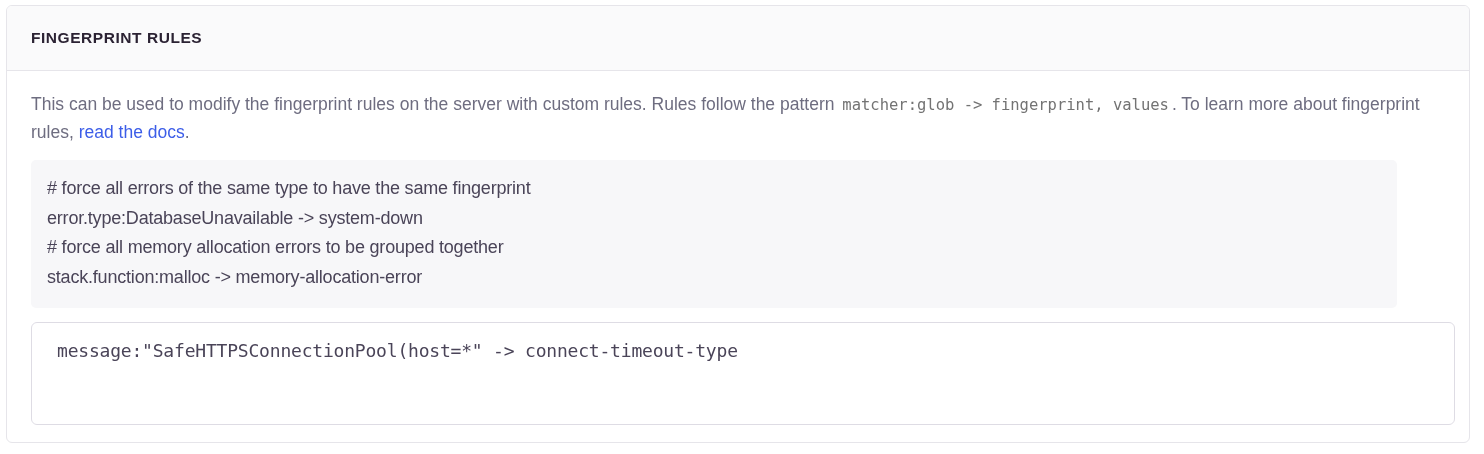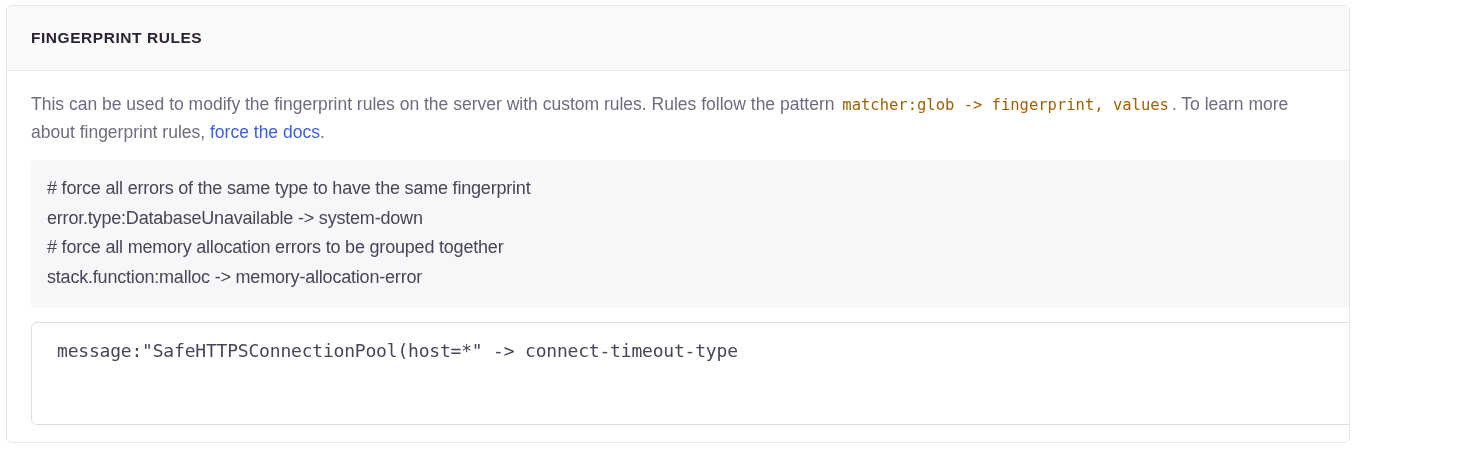--- a/index.html
+++ b/index.html
@@ -12,21 +12,21 @@
     height: 454px;
     font-family: "Liberation Sans", sans-serif;
     -webkit-font-smoothing: antialiased;
     overflow: hidden;
   }
 
   .panel {
     position: absolute;
     left: 6px;
     top: 5px;
-    width: 1344px;
+    width: 1464px;
     height: 438px;
     box-sizing: border-box;
     background: #ffffff;
     border: 1px solid #e6e5ea;
     border-radius: 6px;
     overflow: hidden;
   }
 
   .panel-header {
     box-sizing: border-box;
@@ -55,21 +55,21 @@
     font-size: 17.5px;
     line-height: 27px;
     color: #6e6d80;
     margin: 0 0 14px 0;
     max-width: 1400px;
   }
 
   .inline-code {
     font-family: "DejaVu Sans Mono", "Liberation Mono", monospace;
     font-size: 15.5px;
-    color: #a16207;
+    color: #737373;
     letter-spacing: 0;
     padding: 0 3px;
     white-space: nowrap;
   }
 
   .doc-link {
     color: #3c5de8;
     text-decoration: none;
     cursor: pointer;
   }
@@ -117,21 +117,21 @@
 <body>
 
 <div class="panel">
 
   <div class="panel-header">
     <div class="panel-title">Fingerprint Rules</div>
   </div>
 
   <div class="panel-body">
 
-    <p class="description"><span>This can be used to modify the fingerprint rules on the server with custom rules. Rules follow the pattern </span><span class="inline-code">matcher:glob -&gt; fingerprint, values</span><span>. To learn more about fingerprint rules, </span><a class="doc-link" href="#">force the docs</a><span>.</span></p>
+    <p class="description"><span>This can be used to modify the fingerprint rules on the server with custom rules. Rules follow the pattern </span><span class="inline-code">matcher:glob -&gt; fingerprint, values</span><span>. To learn more about fingerprint rules, </span><a class="doc-link" href="#">read the docs</a><span>.</span></p>
 
     <div class="code-block">
       <pre># force all errors of the same type to have the same fingerprint
 error.type:DatabaseUnavailable -&gt; system-down
 # force all memory allocation errors to be grouped together
 stack.function:malloc -&gt; memory-allocation-error</pre>
     </div>
 
     <textarea class="rules-textarea" spellcheck="false" placeholder="message:&quot;*unauthorized*&quot; -&gt; auth-error" style="">message:"SafeHTTPSConnectionPool(host=*" -&gt; connect-timeout-type</textarea>
 

